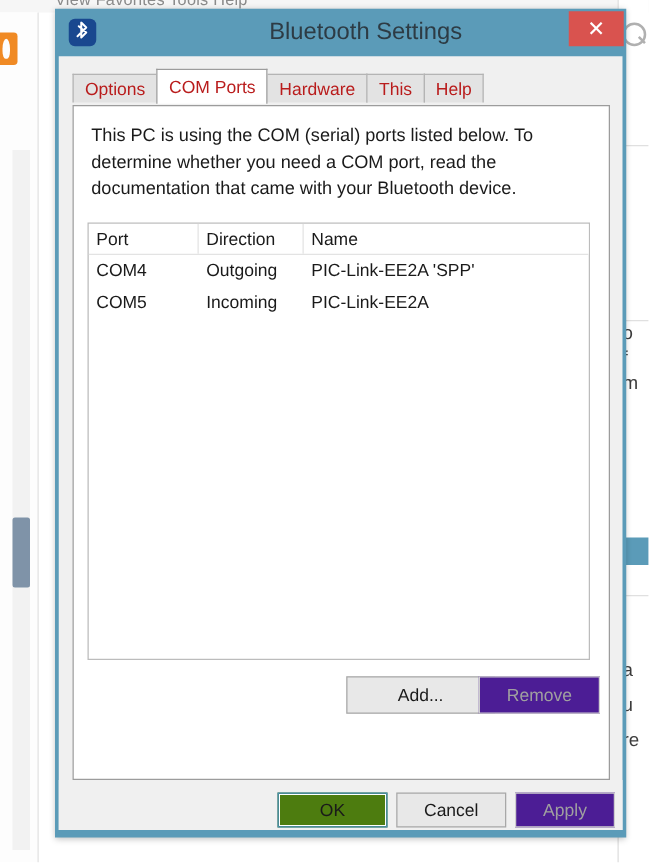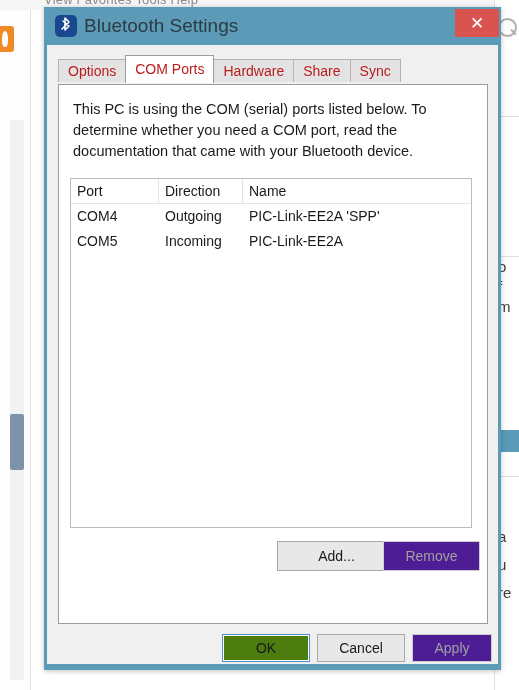--- a/index.html
+++ b/index.html
@@ -133,20 +133,21 @@
   }
 
   .titlebar {
     position: relative;
     height: 38px;
     width: 100%;
   }
   .title-text {
     position: absolute;
     left: 0; right: 0; top: 8px;
+    text-align: center;
     font-size: 19px;
     color: #2d3b44;
     font-family: "Liberation Sans", sans-serif;
     margin-left: 40px;
   }
   .bt-icon {
     position: absolute;
     left: 11px; top: 8px;
     width: 22px; height: 22px;
     background: #19488f;
@@ -387,22 +388,22 @@
         <span class="close-x">✕</span>
       </button>
     </div>
 
     <div class="dialog-body">
 
       <div class="tabstrip">
         <div class="tab">Options</div>
         <div class="tab active">COM Ports</div>
         <div class="tab">Hardware</div>
-        <div class="tab">Share</div>
-        <div class="tab">Sync</div>
+        <div class="tab">This</div>
+        <div class="tab">Help</div>
       </div>
 
       <div class="tabpanel">
 
         <div class="desc">This PC is using the COM (serial) ports listed below. To determine whether you need a COM port, read the documentation that came with your Bluetooth device.</div>
 
         <div class="listview">
           <div class="lv-header">
             <div class="lv-th col-port">Port</div>
             <div class="lv-th col-dir">Direction</div>

